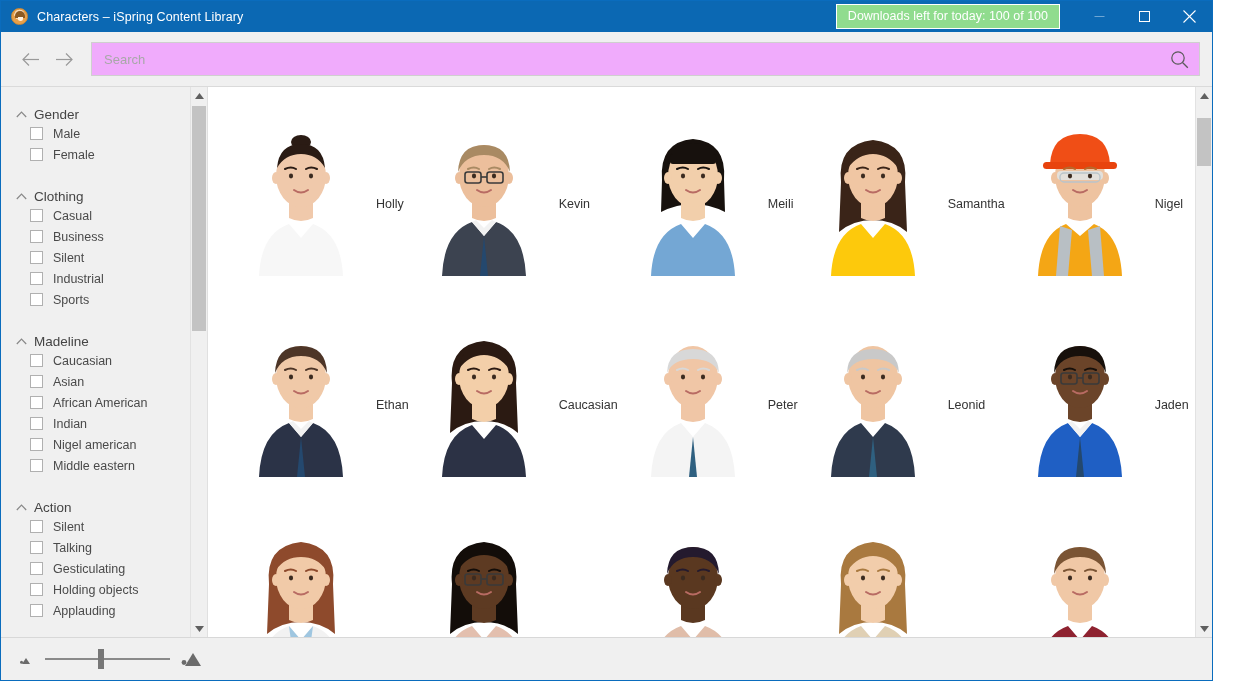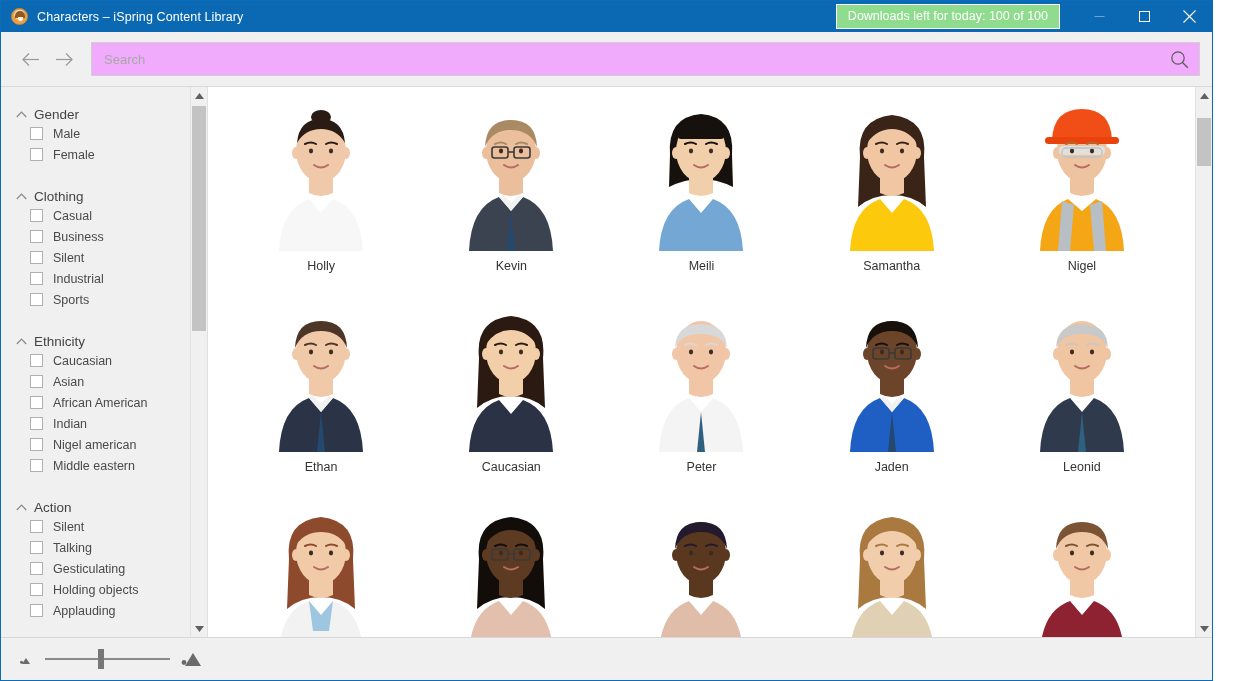--- a/index.html
+++ b/index.html
@@ -155,21 +155,21 @@
     position: absolute; inset: 0 17px 0 0;
     overflow: hidden;
   }
   .grid {
     display: grid;
     grid-template-columns: repeat(5, 1fr);
     padding: 12px 18px 0 18px;
     row-gap: 0;
   }
   .cell {
-    display: flex; flex-direction: column; align-items: center;
+    display: flex; flex-direction: row; align-items: center;
     height: 201px;
   }
   .thumb {
     width: 150px; height: 152px;
     display: flex; align-items: flex-end; justify-content: center;
     overflow: hidden; background: #ffffff;
   }
   .thumb svg { display: block; }
   .cname {
     font-size: 12.5px; color: #333; margin-top: 8px;
@@ -301,21 +301,21 @@
               <span>Sports</span>
             </div>
           </div>
           <div class="group">
             <div class="group-head">
               <span class="chev">
                 <svg width="11" height="7" viewBox="0 0 11 7">
                   <polyline points="0.8,6 5.5,1.2 10.2,6" fill="none" stroke="currentColor" stroke-width="1.2"></polyline>
                 </svg>
               </span>
-              <span>Ethnicity</span>
+              <span>Madeline</span>
             </div>
             <div class="opt">
               <span class="cbox"></span>
               <span>Caucasian</span>
             </div>
             <div class="opt">
               <span class="cbox"></span>
               <span>Asian</span>
             </div>
             <div class="opt">
@@ -546,58 +546,58 @@
                 <path d="M34 45 Q40 42 45 45" fill="none" stroke="#d8d8d8" stroke-width="2" stroke-linecap="round"></path>
                 <path d="M55 45 Q60 42 66 45" fill="none" stroke="#d8d8d8" stroke-width="2" stroke-linecap="round"></path>
                 <path d="M43 66 Q50 71 57 66" fill="none" stroke="#b86b63" stroke-width="2" stroke-linecap="round"></path>
                 </svg>
               </div>
               <div class="cname">Peter</div>
             </div>
             <div class="cell">
               <div class="thumb">
                 <svg width="100" height="152" viewBox="0 0 100 152">
+                  <path d="M38 74 L38 94 Q50 100 62 94 L62 74 Z" fill="#efc5a2"></path>
+                  <path d="M8 152 Q10 108 38 98 L50 112 L62 98 Q90 108 92 152 Z" fill="#2f3a4d"></path>
+            <path d="M50 112 L46 152 L54 152 Z" fill="#2f6080"></path>
+                  <ellipse cx="50" cy="52" rx="25" ry="31" fill="#efc5a2"></ellipse>
+                <ellipse cx="25" cy="54" rx="4" ry="6" fill="#efc5a2"></ellipse>
+                <ellipse cx="75" cy="54" rx="4" ry="6" fill="#efc5a2"></ellipse>
+                  <path d="M24 48 Q25 24 50 24 Q75 24 76 48 Q70 34 50 34 Q30 34 24 48 Z" fill="#c9c9c9"></path>
+                  <ellipse cx="40" cy="52" rx="2.1" ry="2.4" fill="#3b2b20"></ellipse>
+                <ellipse cx="60" cy="52" rx="2.1" ry="2.4" fill="#3b2b20"></ellipse>
+                <path d="M34 45 Q40 42 45 45" fill="none" stroke="#c9c9c9" stroke-width="2" stroke-linecap="round"></path>
+                <path d="M55 45 Q60 42 66 45" fill="none" stroke="#c9c9c9" stroke-width="2" stroke-linecap="round"></path>
+                <path d="M43 66 Q50 71 57 66" fill="none" stroke="#b86b63" stroke-width="2" stroke-linecap="round"></path>
+                </svg>
+              </div>
+              <div class="cname">Leonid</div>
+            </div>
+            <div class="cell">
+              <div class="thumb">
+                <svg width="100" height="152" viewBox="0 0 100 152">
                   <path d="M38 74 L38 94 Q50 100 62 94 L62 74 Z" fill="#6b4429"></path>
                   <path d="M8 152 Q10 108 38 98 L50 112 L62 98 Q90 108 92 152 Z" fill="#1f5fc4"></path>
             <path d="M38 98 L50 112 L62 98 L58 96 L50 104 L42 96 Z" fill="#f2f2f2"></path>
             <path d="M50 112 L46 152 L54 152 Z" fill="#24486e"></path>
                   <ellipse cx="50" cy="52" rx="25" ry="31" fill="#6b4429"></ellipse>
                 <ellipse cx="25" cy="54" rx="4" ry="6" fill="#6b4429"></ellipse>
                 <ellipse cx="75" cy="54" rx="4" ry="6" fill="#6b4429"></ellipse>
                   <path d="M24 48 Q25 21 50 21 Q75 21 76 48 Q69 31 50 31 Q31 31 24 48 Z" fill="#17100b"></path>
                   <ellipse cx="40" cy="52" rx="2.1" ry="2.4" fill="#3b2b20"></ellipse>
                 <ellipse cx="60" cy="52" rx="2.1" ry="2.4" fill="#3b2b20"></ellipse>
                 <path d="M34 45 Q40 42 45 45" fill="none" stroke="#17100b" stroke-width="2" stroke-linecap="round"></path>
                 <path d="M55 45 Q60 42 66 45" fill="none" stroke="#17100b" stroke-width="2" stroke-linecap="round"></path>
                 <path d="M43 66 Q50 71 57 66" fill="none" stroke="#b86b63" stroke-width="2" stroke-linecap="round"></path>
                   <rect x="31" y="48" width="16" height="11" rx="2.5" fill="none" stroke="#3a3a3a" stroke-width="1.6"></rect>
                <rect x="53" y="48" width="16" height="11" rx="2.5" fill="none" stroke="#3a3a3a" stroke-width="1.6"></rect>
                <line x1="47" y1="53" x2="53" y2="53" stroke="#3a3a3a" stroke-width="1.6"></line>
                 </svg>
               </div>
               <div class="cname">Jaden</div>
-            </div>
-            <div class="cell">
-              <div class="thumb">
-                <svg width="100" height="152" viewBox="0 0 100 152">
-                  <path d="M38 74 L38 94 Q50 100 62 94 L62 74 Z" fill="#efc5a2"></path>
-                  <path d="M8 152 Q10 108 38 98 L50 112 L62 98 Q90 108 92 152 Z" fill="#2f3a4d"></path>
-            <path d="M50 112 L46 152 L54 152 Z" fill="#2f6080"></path>
-                  <ellipse cx="50" cy="52" rx="25" ry="31" fill="#efc5a2"></ellipse>
-                <ellipse cx="25" cy="54" rx="4" ry="6" fill="#efc5a2"></ellipse>
-                <ellipse cx="75" cy="54" rx="4" ry="6" fill="#efc5a2"></ellipse>
-                  <path d="M24 48 Q25 24 50 24 Q75 24 76 48 Q70 34 50 34 Q30 34 24 48 Z" fill="#c9c9c9"></path>
-                  <ellipse cx="40" cy="52" rx="2.1" ry="2.4" fill="#3b2b20"></ellipse>
-                <ellipse cx="60" cy="52" rx="2.1" ry="2.4" fill="#3b2b20"></ellipse>
-                <path d="M34 45 Q40 42 45 45" fill="none" stroke="#c9c9c9" stroke-width="2" stroke-linecap="round"></path>
-                <path d="M55 45 Q60 42 66 45" fill="none" stroke="#c9c9c9" stroke-width="2" stroke-linecap="round"></path>
-                <path d="M43 66 Q50 71 57 66" fill="none" stroke="#b86b63" stroke-width="2" stroke-linecap="round"></path>
-                </svg>
-              </div>
-              <div class="cname">Leonid</div>
             </div>
             <div class="cell">
               <div class="thumb">
                 <svg width="100" height="152" viewBox="0 0 100 152">
                   <path d="M18 58 Q14 20 50 16 Q86 20 82 58 L84 108 Q70 96 50 96 Q30 96 16 108 Z" fill="#8e4a2c"></path>
                   <path d="M38 74 L38 94 Q50 100 62 94 L62 74 Z" fill="#f1caa8"></path>
                   <path d="M8 152 Q10 110 38 100 L50 114 L62 100 Q90 110 92 152 Z" fill="#f2f2f2"></path>
             <path d="M38 100 L50 114 L62 100 L58 130 L42 130 Z" fill="#9fc6e0"></path>
                   <ellipse cx="50" cy="52" rx="25" ry="31" fill="#f1caa8"></ellipse>
                 <ellipse cx="25" cy="54" rx="4" ry="6" fill="#f1caa8"></ellipse>

